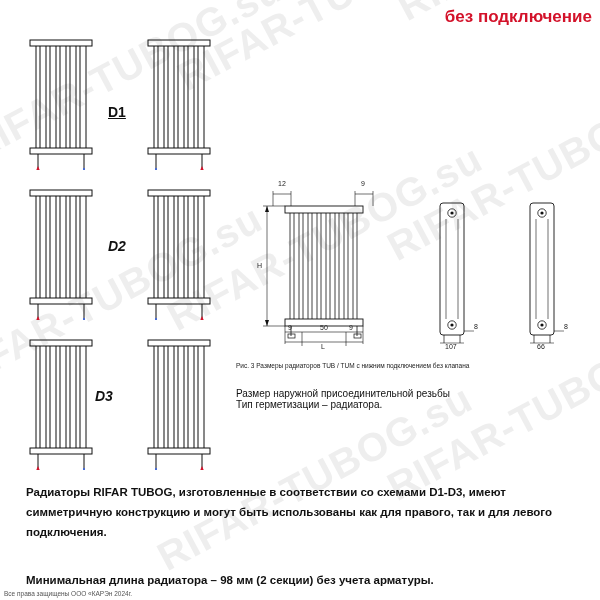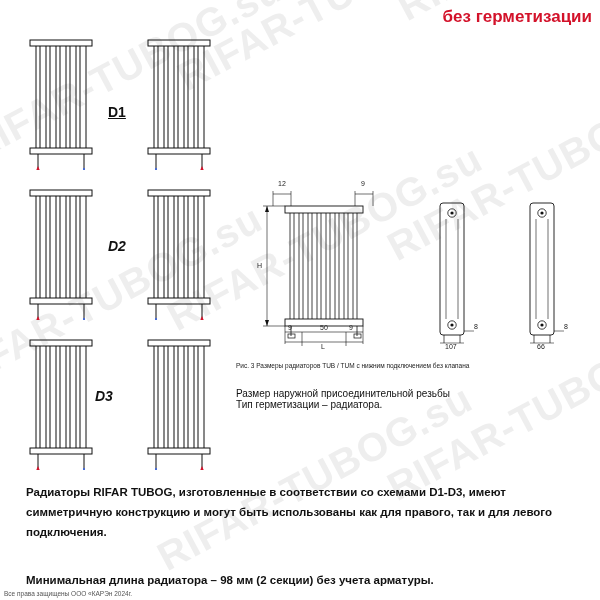--- a/index.html
+++ b/index.html
@@ -125,21 +125,21 @@
     bottom: 3px;
     font-size: 6.5px;
     color: #555;
     z-index: 6;
   }
 </style>
 </head>
 <body>
 
 <div class="header">
-  <div class="line2">без герметизации</div>
+  <div class="line2">без подключение</div>
 </div>
 
 <div class="watermark">
   <div class="wm-text" style="left:-40px; top:130px; transform: rotate(-28deg);">RIFAR-TUBOG.su</div>
   <div class="wm-text" style="left:170px; top:60px; transform: rotate(-28deg);">RIFAR-TUBOG.su</div>
   <div class="wm-text" style="left:390px; top:-10px; transform: rotate(-28deg);">RIFAR-TUBOG.su</div>
   <div class="wm-text" style="left:-60px; top:360px; transform: rotate(-28deg);">RIFAR-TUBOG.su</div>
   <div class="wm-text" style="left:160px; top:300px; transform: rotate(-28deg);">RIFAR-TUBOG.su</div>
   <div class="wm-text" style="left:380px; top:230px; transform: rotate(-28deg);">RIFAR-TUBOG.su</div>
   <div class="wm-text" style="left:150px; top:540px; transform: rotate(-28deg);">RIFAR-TUBOG.su</div>

